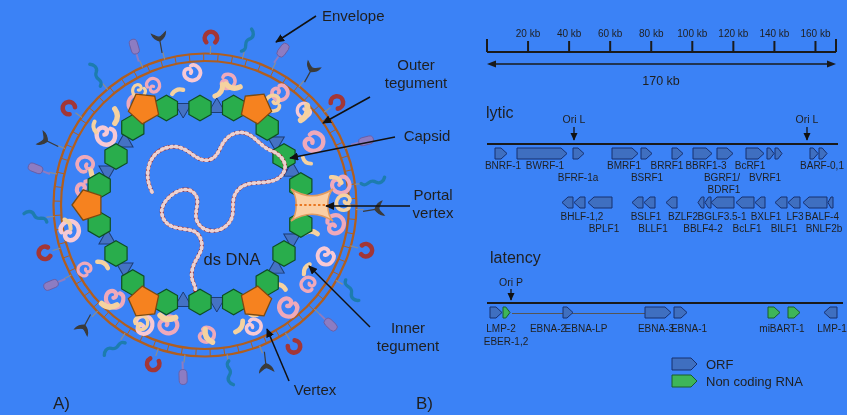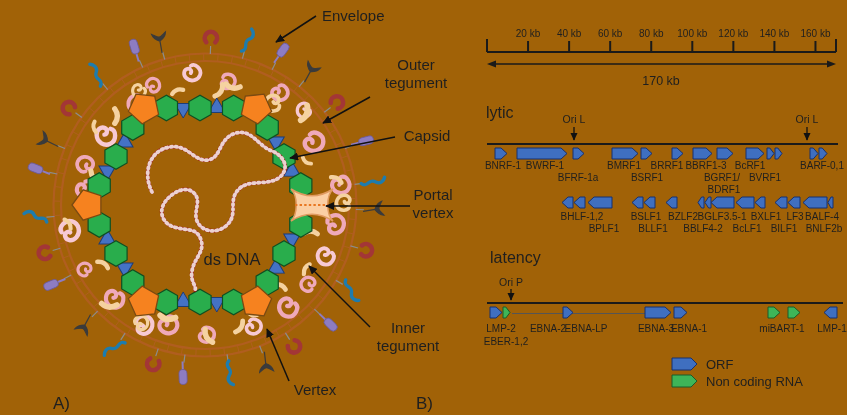--- a/index.html
+++ b/index.html
@@ -1,16 +1,16 @@
 <!DOCTYPE html>
 <html><head>
 <meta charset="utf-8">
 <style>
   html,body{margin:0;padding:0;background:#ffffff;}
-  .figure{position:relative;width:847px;height:415px;background:#a16207;font-family:"Liberation Sans",sans-serif;overflow:hidden;}
+  .figure{position:relative;width:847px;height:415px;background:#3b82f6;font-family:"Liberation Sans",sans-serif;overflow:hidden;}
   svg{display:block;}
   text{fill:#1f1f1f;font-family:"Liberation Sans",sans-serif;}
   .ann{font-size:15px;}
   .mid{text-anchor:middle;}
   .sec{font-size:16px;}
   .gene{font-size:10px;text-anchor:middle;}
   .tick{font-size:10px;text-anchor:middle;}
   .ori{font-size:10.5px;text-anchor:middle;}
   .leg{font-size:13px;}
   .panel-lbl{font-size:17px;}

